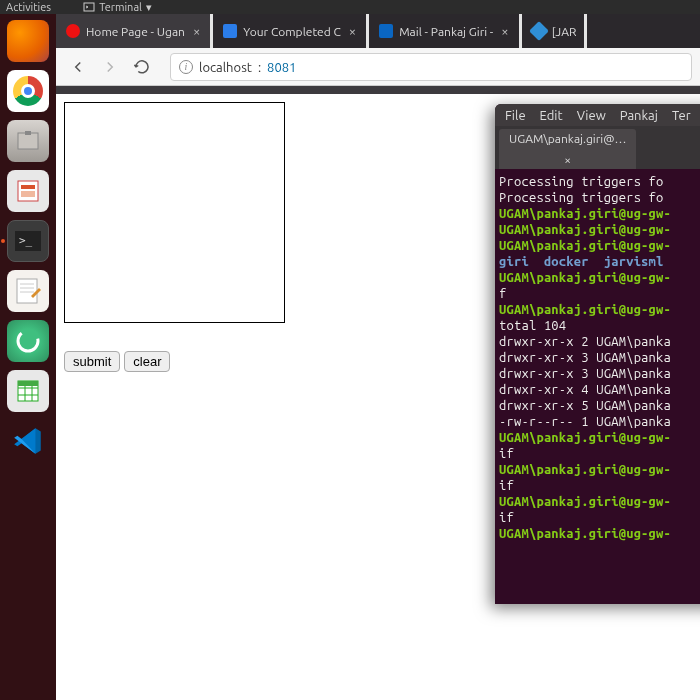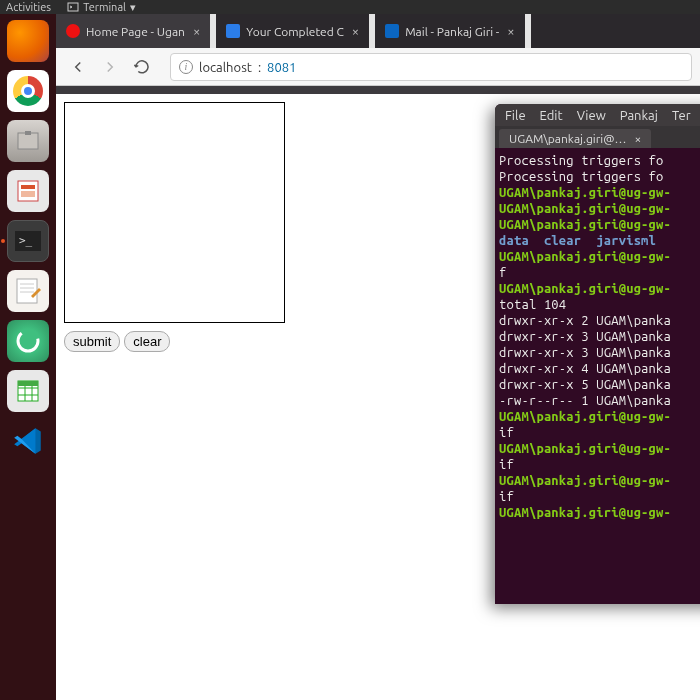--- a/index.html
+++ b/index.html
@@ -1,19 +1,19 @@
 <!DOCTYPE html>
 <html><head>
 <meta charset="utf-8">
 <style>
   * { margin: 0; padding: 0; box-sizing: border-box; }
   body { font-family: Ubuntu, "Liberation Sans", Arial, sans-serif; background: #2b0f14; width: 700px; height: 700px; overflow: hidden; position: relative; }
 
   
-  .topbar { height: 14px; background: #2c2c2c; color: #ccc; display: flex; align-items: center; font-size: 11px; padding-left: 6px; gap: 16px; }
+  .topbar { height: 14px; background: #2c2c2c; color: #ccc; display: flex; align-items: center; font-size: 11px; padding-left: 6px; gap: 32px; }
   .topbar .item { display: flex; align-items: center; gap: 4px; }
   .topbar svg { width: 12px; height: 12px; fill: #ccc; }
 
   
   .dock { position: absolute; left: 0; top: 14px; bottom: 0; width: 56px; background: rgba(50,16,20,0.85); display: flex; flex-direction: column; align-items: center; padding-top: 6px; gap: 8px; }
   .dock .app { width: 42px; height: 42px; border-radius: 8px; display: flex; align-items: center; justify-content: center; position: relative; }
   .dock .app.active::before { content:""; position:absolute; left:-7px; top:50%; transform:translateY(-50%); width:4px; height:4px; background:#e95420; border-radius:50%; }
   .ff   { background: radial-gradient(circle at 30% 30%, #ff9500, #e66000 60%, #a44 100%); }
   .chrome { background: #fff; }
   .files { background: linear-gradient(#d7d3cf,#9e9a95); }
@@ -23,43 +23,43 @@
   .cisco { background: radial-gradient(circle,#3fbf7f 40%,#2f8f5f 100%); border-radius:50%; }
   .calc { background: #e8e8e8; }
   .vscode { background: transparent; }
 
   .chrome-ring { width:30px; height:30px; border-radius:50%; background: conic-gradient(#db4437 0 120deg,#0f9d58 120deg 240deg,#ffcd40 240deg 360deg); display:flex; align-items:center; justify-content:center;}
   .chrome-eye { width:14px; height:14px; background:#4285f4; border:3px solid #fff; border-radius:50%; }
 
   
   .firefox { position: absolute; left: 56px; top: 14px; width: 644px; height: 80px; background: #3d3a3e; }
   .fftabs { display:flex; height: 34px; background: #2b282c; color:#ddd; font-size:12px; align-items:stretch; }
-  .fftab { display:flex; align-items:center; gap:6px; padding:0 8px 0 10px; border-right:6px solid #e5e5e5; max-width:190px; position:relative; }
+  .fftab { display:flex; align-items:center; gap:6px; padding:0 8px 0 10px; border-right:3px solid #e5e5e5; max-width:190px; position:relative; }
   .fftab.active { background:#3d3a3e; }
   .fftab .favico { width:14px; height:14px; border-radius:2px; flex:0 0 auto; }
   .fftab .label { white-space:nowrap; overflow:hidden; text-overflow:ellipsis; flex:1 1 auto; }
   .fftab .x { color:#bbb; font-size:13px; flex:0 0 auto; cursor:pointer; padding:0 2px;}
   .fftoolbar { display:flex; align-items:center; height:38px; background:#f6f6f6; border-bottom:1px solid #ccc; padding:0 8px; gap:4px; }
   .navbtn { width:28px; height:28px; display:flex; align-items:center; justify-content:center; color:#555; border-radius:3px; }
   .navbtn svg { width:18px; height:18px; stroke:#555; fill:none; stroke-width:2; }
   .urlbar { flex:1; display:flex; align-items:center; height:28px; background:#fff; border:1px solid #d0d0d0; border-radius:4px; margin-left:10px; padding:0 8px; font-size:13px; color:#333; gap:6px;}
   .urlbar .info { width:14px; height:14px; border:1px solid #888; border-radius:50%; display:flex; align-items:center; justify-content:center; font-size:10px; color:#888; font-style:italic; font-family:Georgia,serif;}
   .urlbar .port { color:#0369a1; }
 
   
   .page { position:absolute; left:56px; top:94px; right:0; bottom:0; background:#fff; overflow:hidden; }
   .canvas { margin:8px; width:221px; height:221px; border:1px solid #000; background:#fff; }
   .btns { margin-left:8px; margin-top:4px; display:flex; gap:4px; }
-  .btns button { font-family: Arial, sans-serif; font-size:13px; padding:2px 8px; background:#efefef; border:1px solid #aaa; border-radius:10px; }
+  .btns button { font-family: Arial, sans-serif; font-size:13px; padding:2px 8px; background:#efefef; border:1px solid #aaa; border-radius:4px;margin-top:20px; }
 
   
   .terminal { position:absolute; left:495px; top:104px; width:300px; height:500px; background:#300a24; box-shadow:-4px 4px 16px rgba(0,0,0,0.5); border-radius:6px 0 0 0; overflow:hidden; }
   .term-menu { background:#3f3b3d; color:#ddd; font-size:13px; display:flex; gap:14px; padding:4px 10px; }
   .term-tabs { background:#373436; display:flex; align-items:center; font-size:12px; color:#ddd; padding:3px 4px 0 4px; gap:4px;}
-  .term-tab { background:#4a4648; padding:3px 10px; border-radius:3px 3px 0 0; display:flex; align-items:center; gap:8px; }
+  .term-tab { background:#4a4648; padding:3px 10px; border-radius:3px 3px 0 0; display:flex; align-items:center; gap:8px;flex-direction:column; }
   .term-body { background:#300a24; color:#ddd; font-family:"Ubuntu Mono","DejaVu Sans Mono",monospace; font-size:13px; line-height:16px; white-space:pre; padding:4px 4px; letter-spacing:0.2px;}
   .g { color:#84cc16; font-weight:bold; }
   .b { color:#729fcf; font-weight:bold; }
   .w { color:#eeeeec;margin-top:40px; }
 </style>
 </head>
 <body>
 
 <div class="topbar">
   <span class="item">Activities</span>
@@ -142,20 +142,24 @@
     <div class="fftab">
       <span class="favico" style="background:#2b7de9"></span>
       <span class="label">Your Completed C</span>
       <span class="x">×</span>
     </div>
     <div class="fftab">
       <span class="favico" style="background:#0a66c2"></span>
       <span class="label">Mail - Pankaj Giri -</span>
       <span class="x">×</span>
     </div>
+    <div class="fftab" style="min-width:60px">
+      <span class="favico" style="background:#2f8fd6;transform:rotate(45deg)"></span>
+      <span class="label">[JAR</span>
+    </div>
   </div>
   <div class="fftoolbar">
     <div class="navbtn">
         <svg viewBox="0 0 24 24">
           <path d="M15 6l-6 6 6 6"></path>
         </svg>
       </div>
     <div class="navbtn" style="opacity:.4">
         <svg viewBox="0 0 24 24">
           <path d="M9 6l6 6-6 6"></path>
@@ -195,21 +199,21 @@
     <div class="term-tab">
       <span>UGAM\pankaj.giri@…</span>
       <span>×</span>
     </div>
   </div>
   <div class="term-body" id="term-body"><span class="w">Processing triggers fo</span>
 <span class="w">Processing triggers fo</span>
 <span class="g">UGAM\pankaj.giri@ug-gw-</span>
 <span class="g">UGAM\pankaj.giri@ug-gw-</span>
 <span class="g">UGAM\pankaj.giri@ug-gw-</span>
-<span class="b">data  clear  jarvisml</span>
+<span class="b">giri  docker  jarvisml</span>
 <span class="g">UGAM\pankaj.giri@ug-gw-</span>
 <span class="w">f</span>
 <span class="g">UGAM\pankaj.giri@ug-gw-</span>
 <span class="w">total 104</span>
 <span class="w">drwxr-xr-x 2 UGAM\panka</span>
 <span class="w">drwxr-xr-x 3 UGAM\panka</span>
 <span class="w">drwxr-xr-x 3 UGAM\panka</span>
 <span class="w">drwxr-xr-x 4 UGAM\panka</span>
 <span class="w">drwxr-xr-x 5 UGAM\panka</span>
 <span class="w">-rw-r--r-- 1 UGAM\panka</span>

